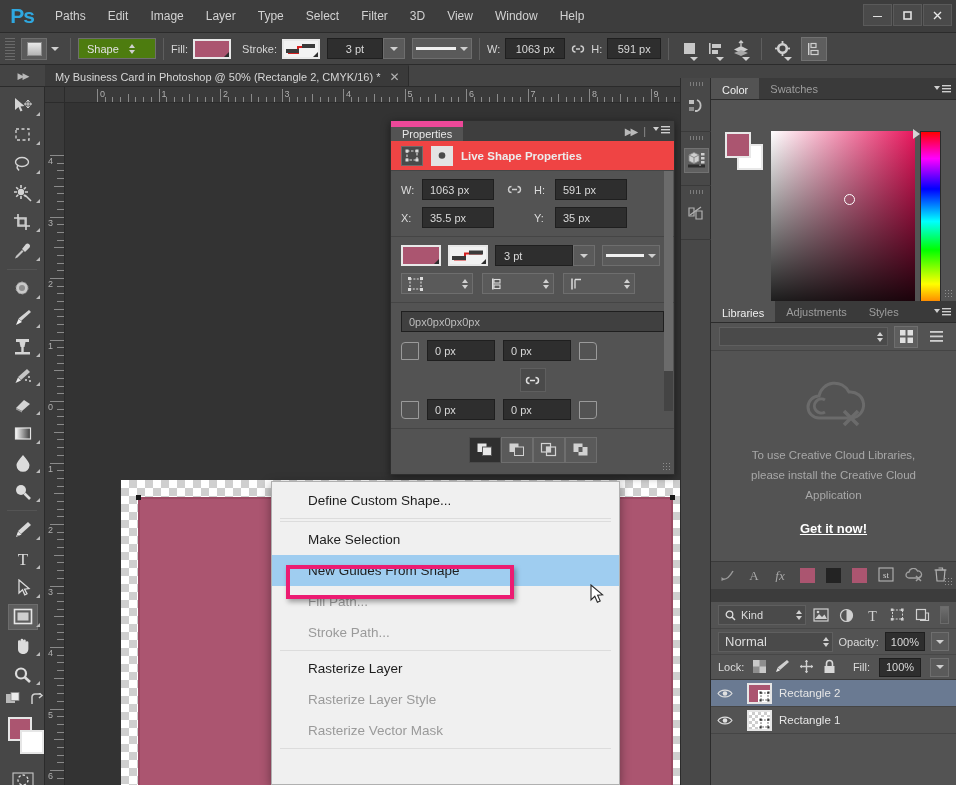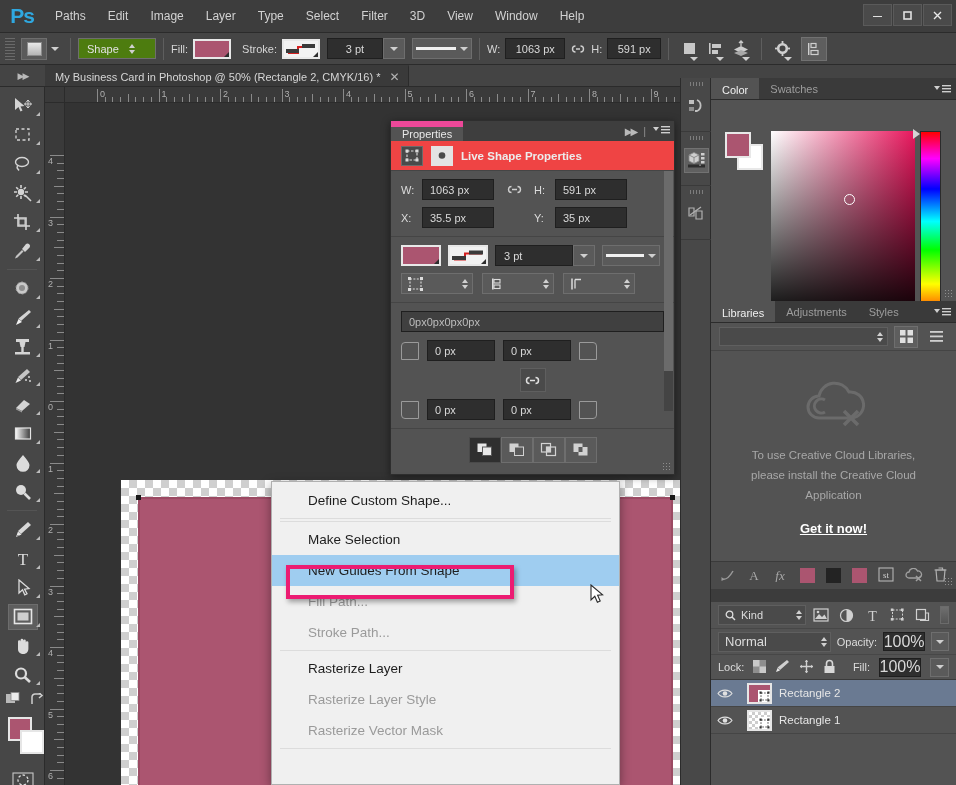--- a/index.html
+++ b/index.html
@@ -267,21 +267,21 @@
               display:flex;align-items:center; gap:5px; padding:0 3px 0 6px; color:#dcdcdc; font-size:11px;}
   .kind-sel .sp { margin-left:auto; }
   .filt-ico { width:21px;height:21px;display:flex;align-items:center;justify-content:center;}
   .tog-pill { width:9px; height:18px; background:linear-gradient(#6f6f6f,#555); border:1px solid #6b6b6b; margin-left:2px;}
   .lay-blend { height:26px; display:flex; align-items:center; gap:6px; padding:0 7px; background:#535353;
                border-top:1px solid #474747; }
   .blend-sel { width:120px;height:20px;background:#4a4a4a;border:1px solid #5f5f5f;
                display:flex;align-items:center; padding:0 3px 0 6px; color:#dcdcdc;font-size:13px;}
   .blend-sel .sp { margin-left:auto; }
   .op-field { width:42px;height:19px;background:#2e2e2e;border:1px solid #1f1f1f;color:#d9d9d9;
-              font-size:16px; display:flex;align-items:center;justify-content:center;}
+              font-size:11px; display:flex;align-items:center;justify-content:center;}
   .op-dd { width:19px;height:19px;background:#5a5a5a;border:1px solid #6e6e6e;display:flex;align-items:center;justify-content:center;}
   .lay-lock { height:26px; display:flex; align-items:center; gap:9px; padding:0 7px; background:#535353;
               border-top:1px solid #474747; border-bottom:1px solid #3a3a3a;}
   .layer-row { height:27px; display:flex; align-items:center; gap:0; background:#535353;
                border-bottom:1px solid #454545; }
   .layer-row.sel { background:#6a7a92; }
   .eye-cell { width:28px; display:flex; align-items:center; justify-content:center; }
   .thumb-cell { width:40px; display:flex;align-items:center; justify-content:center; }
   .lay-thumb { width:25px;height:21px; border:2px solid #e6e6e6; position:relative; overflow:hidden;}
   .lay-thumb .checker-bg {

